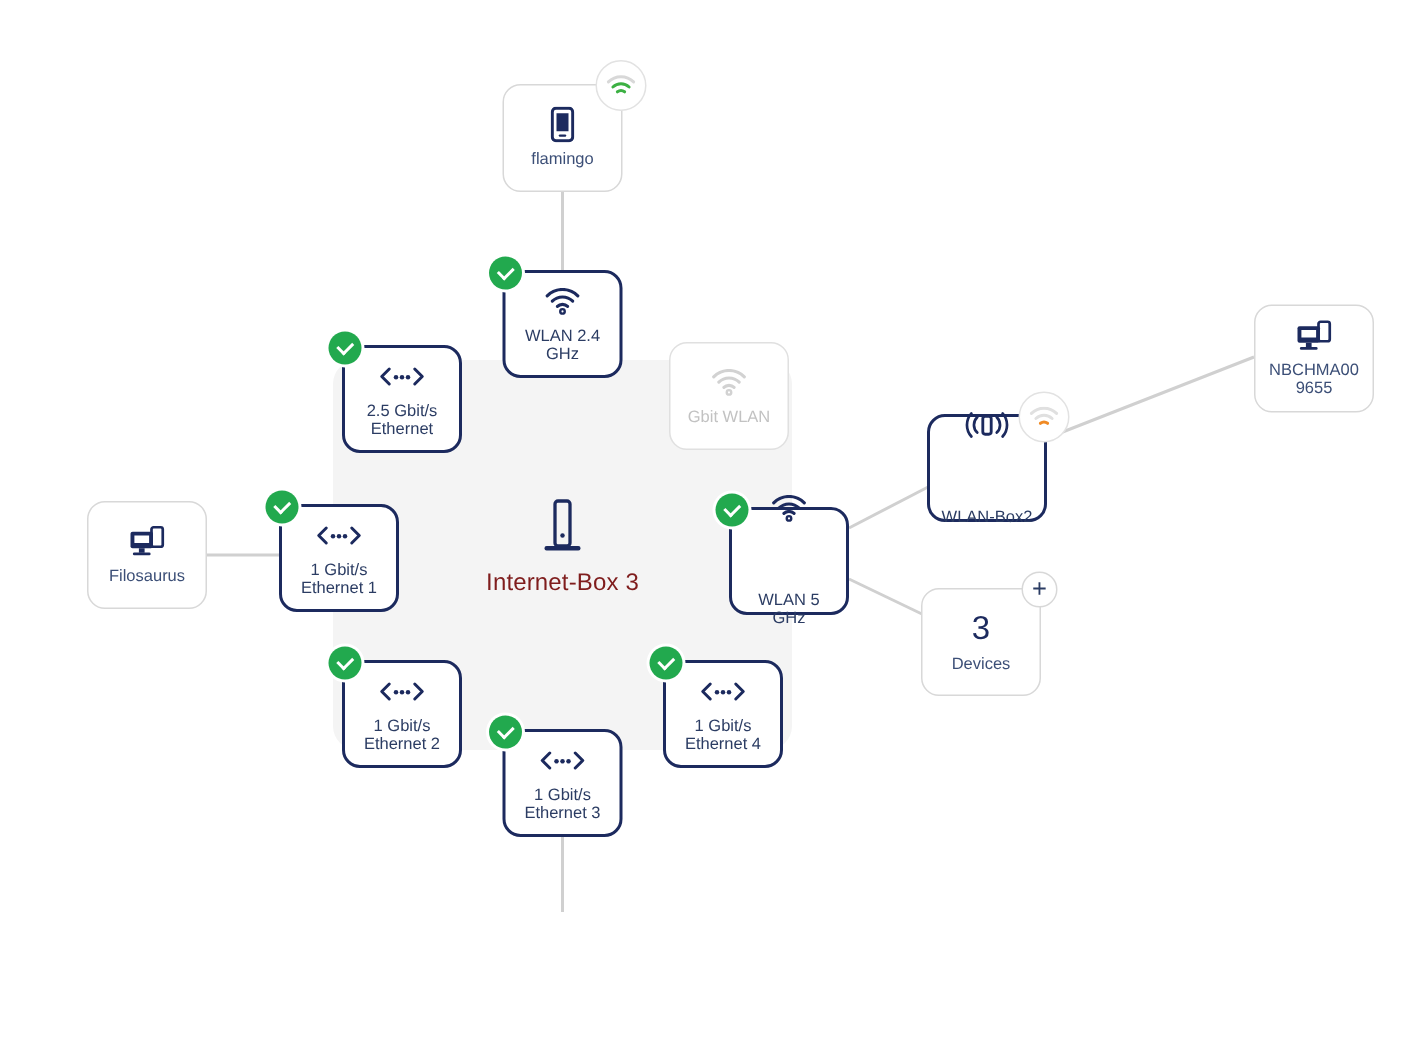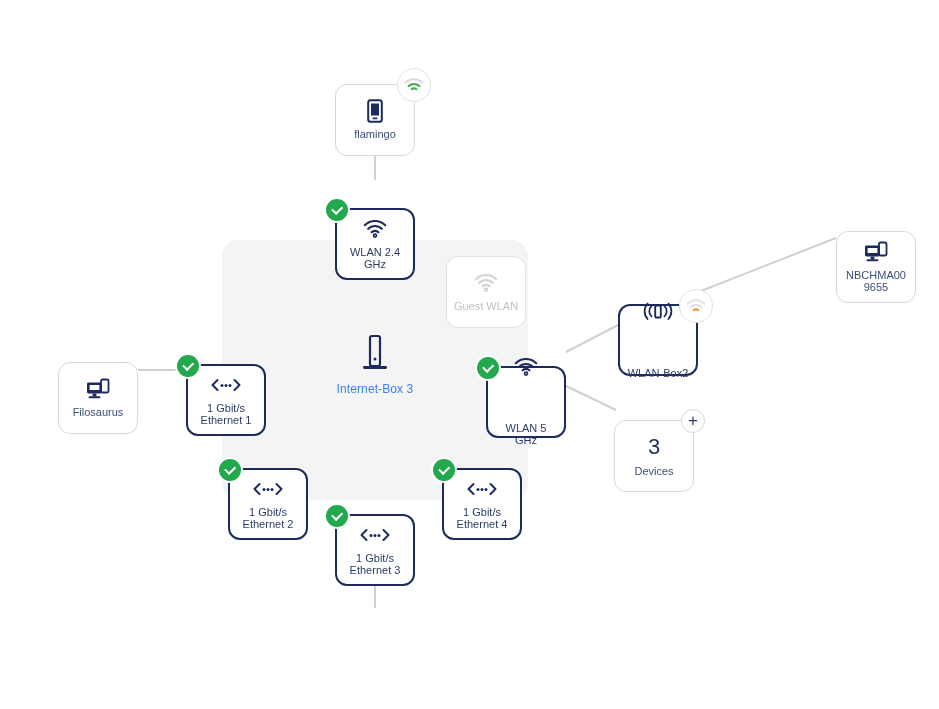--- a/index.html
+++ b/index.html
@@ -28,37 +28,36 @@
   }
   .hub-inner {
     position: absolute;
     left: 222px; top: 240px;
     width: 306px; height: 260px;
     display: flex; flex-direction: column;
     align-items: center; justify-content: center;
     gap: 16px;
   }
   .hub-label {
-    font-size: 12px;
-    color: #3b82f6;
+    font-size: 16px;
+    color: #7f1d1d;
     letter-spacing: .1px;
   }
 
   
   .node {
     position: absolute;
     background: #ffffff;
     border-radius: 12px;
     display: flex;
     flex-direction: column;
     align-items: center;
     justify-content: center;
     gap: 6px;
     text-align: center;
-    margin-top: 28px;
   }
   .node.port {
     border: 2px solid #1c2a5e;
     width: 80px; height: 72px; justify-content: center;
   }
   .node.leaf {
     border: 1.5px solid #d8d8d8;
     width: 80px; height: 72px;
   }
   .node.disabled { border: 1.5px solid #e0e0e0; }
@@ -209,23 +208,37 @@
 
   <div class="node leaf disabled" style="left:446px; top:228px;">
     <span class="node-icon">
       <svg width="24" height="18" viewBox="0 0 24 18">
         <path d="M1.8 5.2 A14.5 14.5 0 0 1 22.2 5.2" fill="none" stroke="#d2d2d2" stroke-width="2.1" stroke-linecap="round"></path>
         <path d="M5.2 8.8 A9.6 9.6 0 0 1 18.8 8.8" fill="none" stroke="#d2d2d2" stroke-width="2.1" stroke-linecap="round"></path>
         <path d="M8.6 12.3 A4.8 4.8 0 0 1 15.4 12.3" fill="none" stroke="#d2d2d2" stroke-width="2.1" stroke-linecap="round"></path>
         <circle cx="12" cy="15.6" r="1.5" fill="none" stroke="#d2d2d2" stroke-width="1.6"></circle>
       </svg>
     </span>
-    <span class="node-label">Guest WLAN</span>
-  </div>
-
+    <span class="node-label">Gbit WLAN</span>
+  </div>
+
+  <div class="node port" style="left:228px; top:230px;">
+    <span class="badge check"></span>
+    <span class="node-icon">
+      <svg width="34" height="16" viewBox="0 0 34 16">
+        <polyline points="8.5,3 3.5,8 8.5,13" fill="none" stroke="#1c2a5e" stroke-width="2" stroke-linecap="round" stroke-linejoin="round"></polyline>
+        <polyline points="25.5,3 30.5,8 25.5,13" fill="none" stroke="#1c2a5e" stroke-width="2" stroke-linecap="round" stroke-linejoin="round"></polyline>
+        <circle cx="13" cy="8.5" r="1.5" fill="#1c2a5e"></circle>
+        <circle cx="17" cy="8.5" r="1.5" fill="#1c2a5e"></circle>
+        <circle cx="21" cy="8.5" r="1.5" fill="#1c2a5e"></circle>
+      </svg>
+    </span>
+    <span class="node-label">2.5 Gbit/s
+Ethernet</span>
+  </div>
 
   <div class="node port" style="left:186px; top:336px;">
     <span class="badge check"></span>
     <span class="node-icon">
       <svg width="34" height="16" viewBox="0 0 34 16">
         <polyline points="8.5,3 3.5,8 8.5,13" fill="none" stroke="#1c2a5e" stroke-width="2" stroke-linecap="round" stroke-linejoin="round"></polyline>
         <polyline points="25.5,3 30.5,8 25.5,13" fill="none" stroke="#1c2a5e" stroke-width="2" stroke-linecap="round" stroke-linejoin="round"></polyline>
         <circle cx="13" cy="8.5" r="1.5" fill="#1c2a5e"></circle>
         <circle cx="17" cy="8.5" r="1.5" fill="#1c2a5e"></circle>
         <circle cx="21" cy="8.5" r="1.5" fill="#1c2a5e"></circle>

